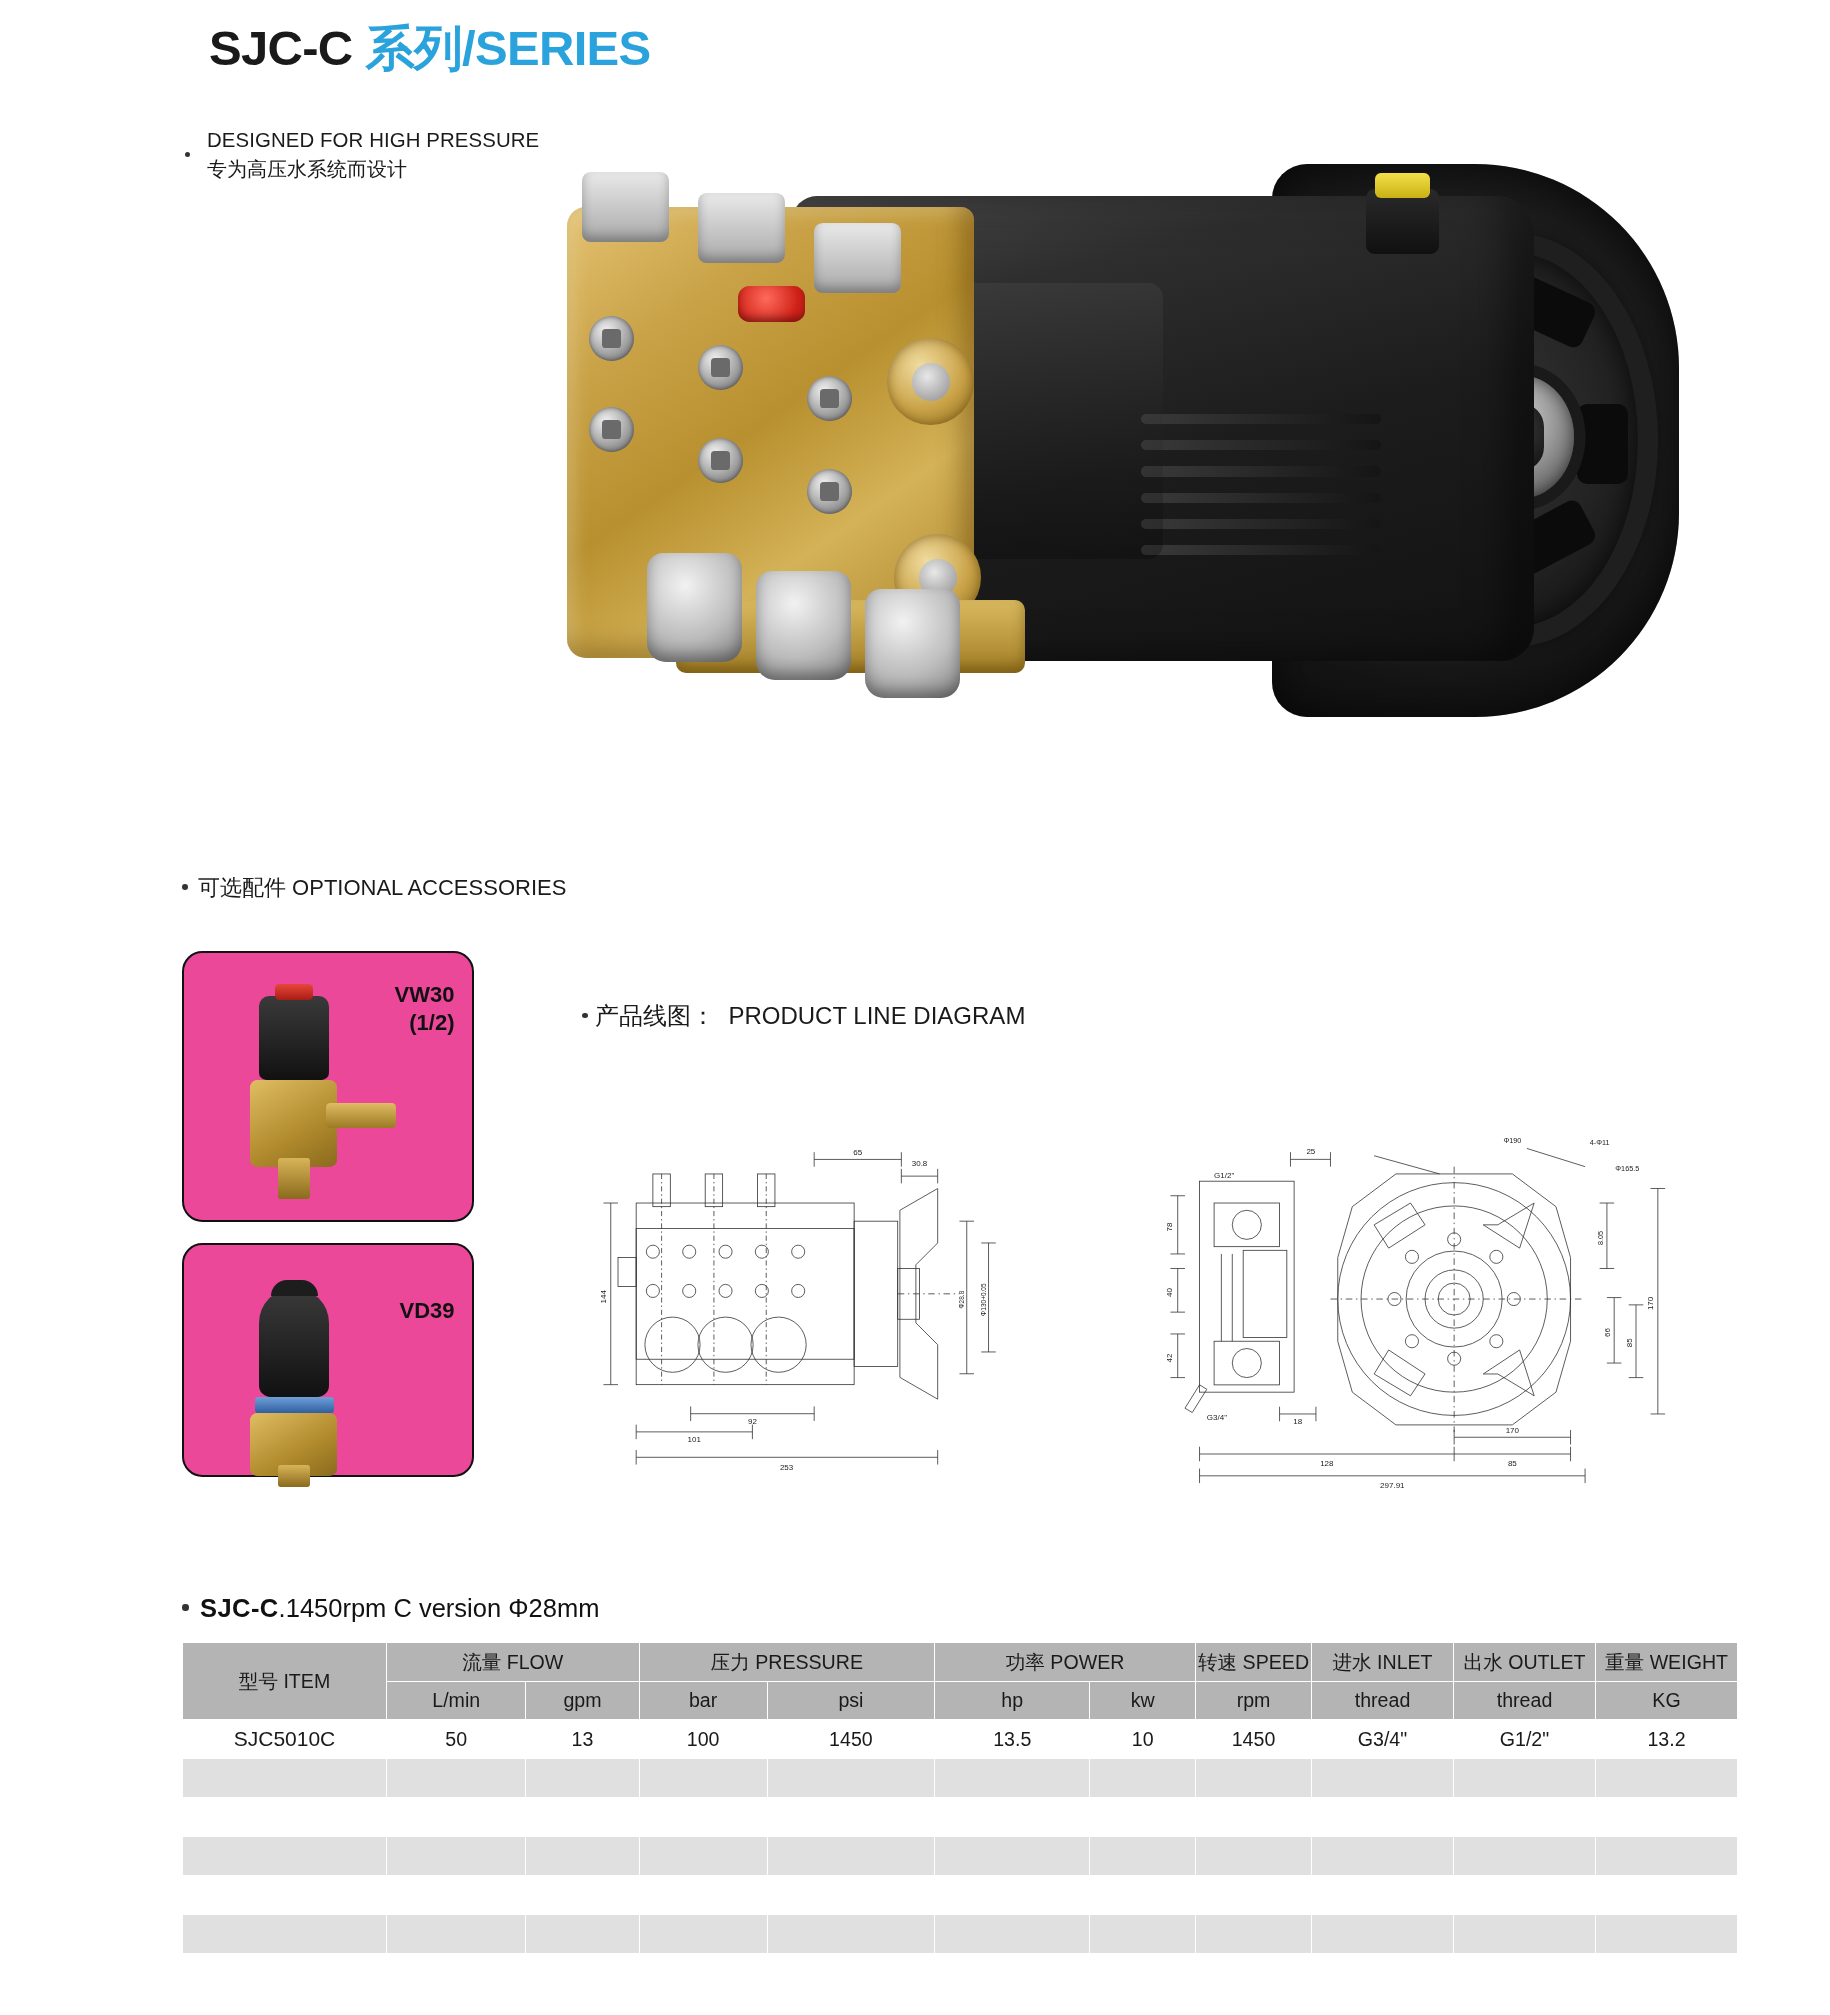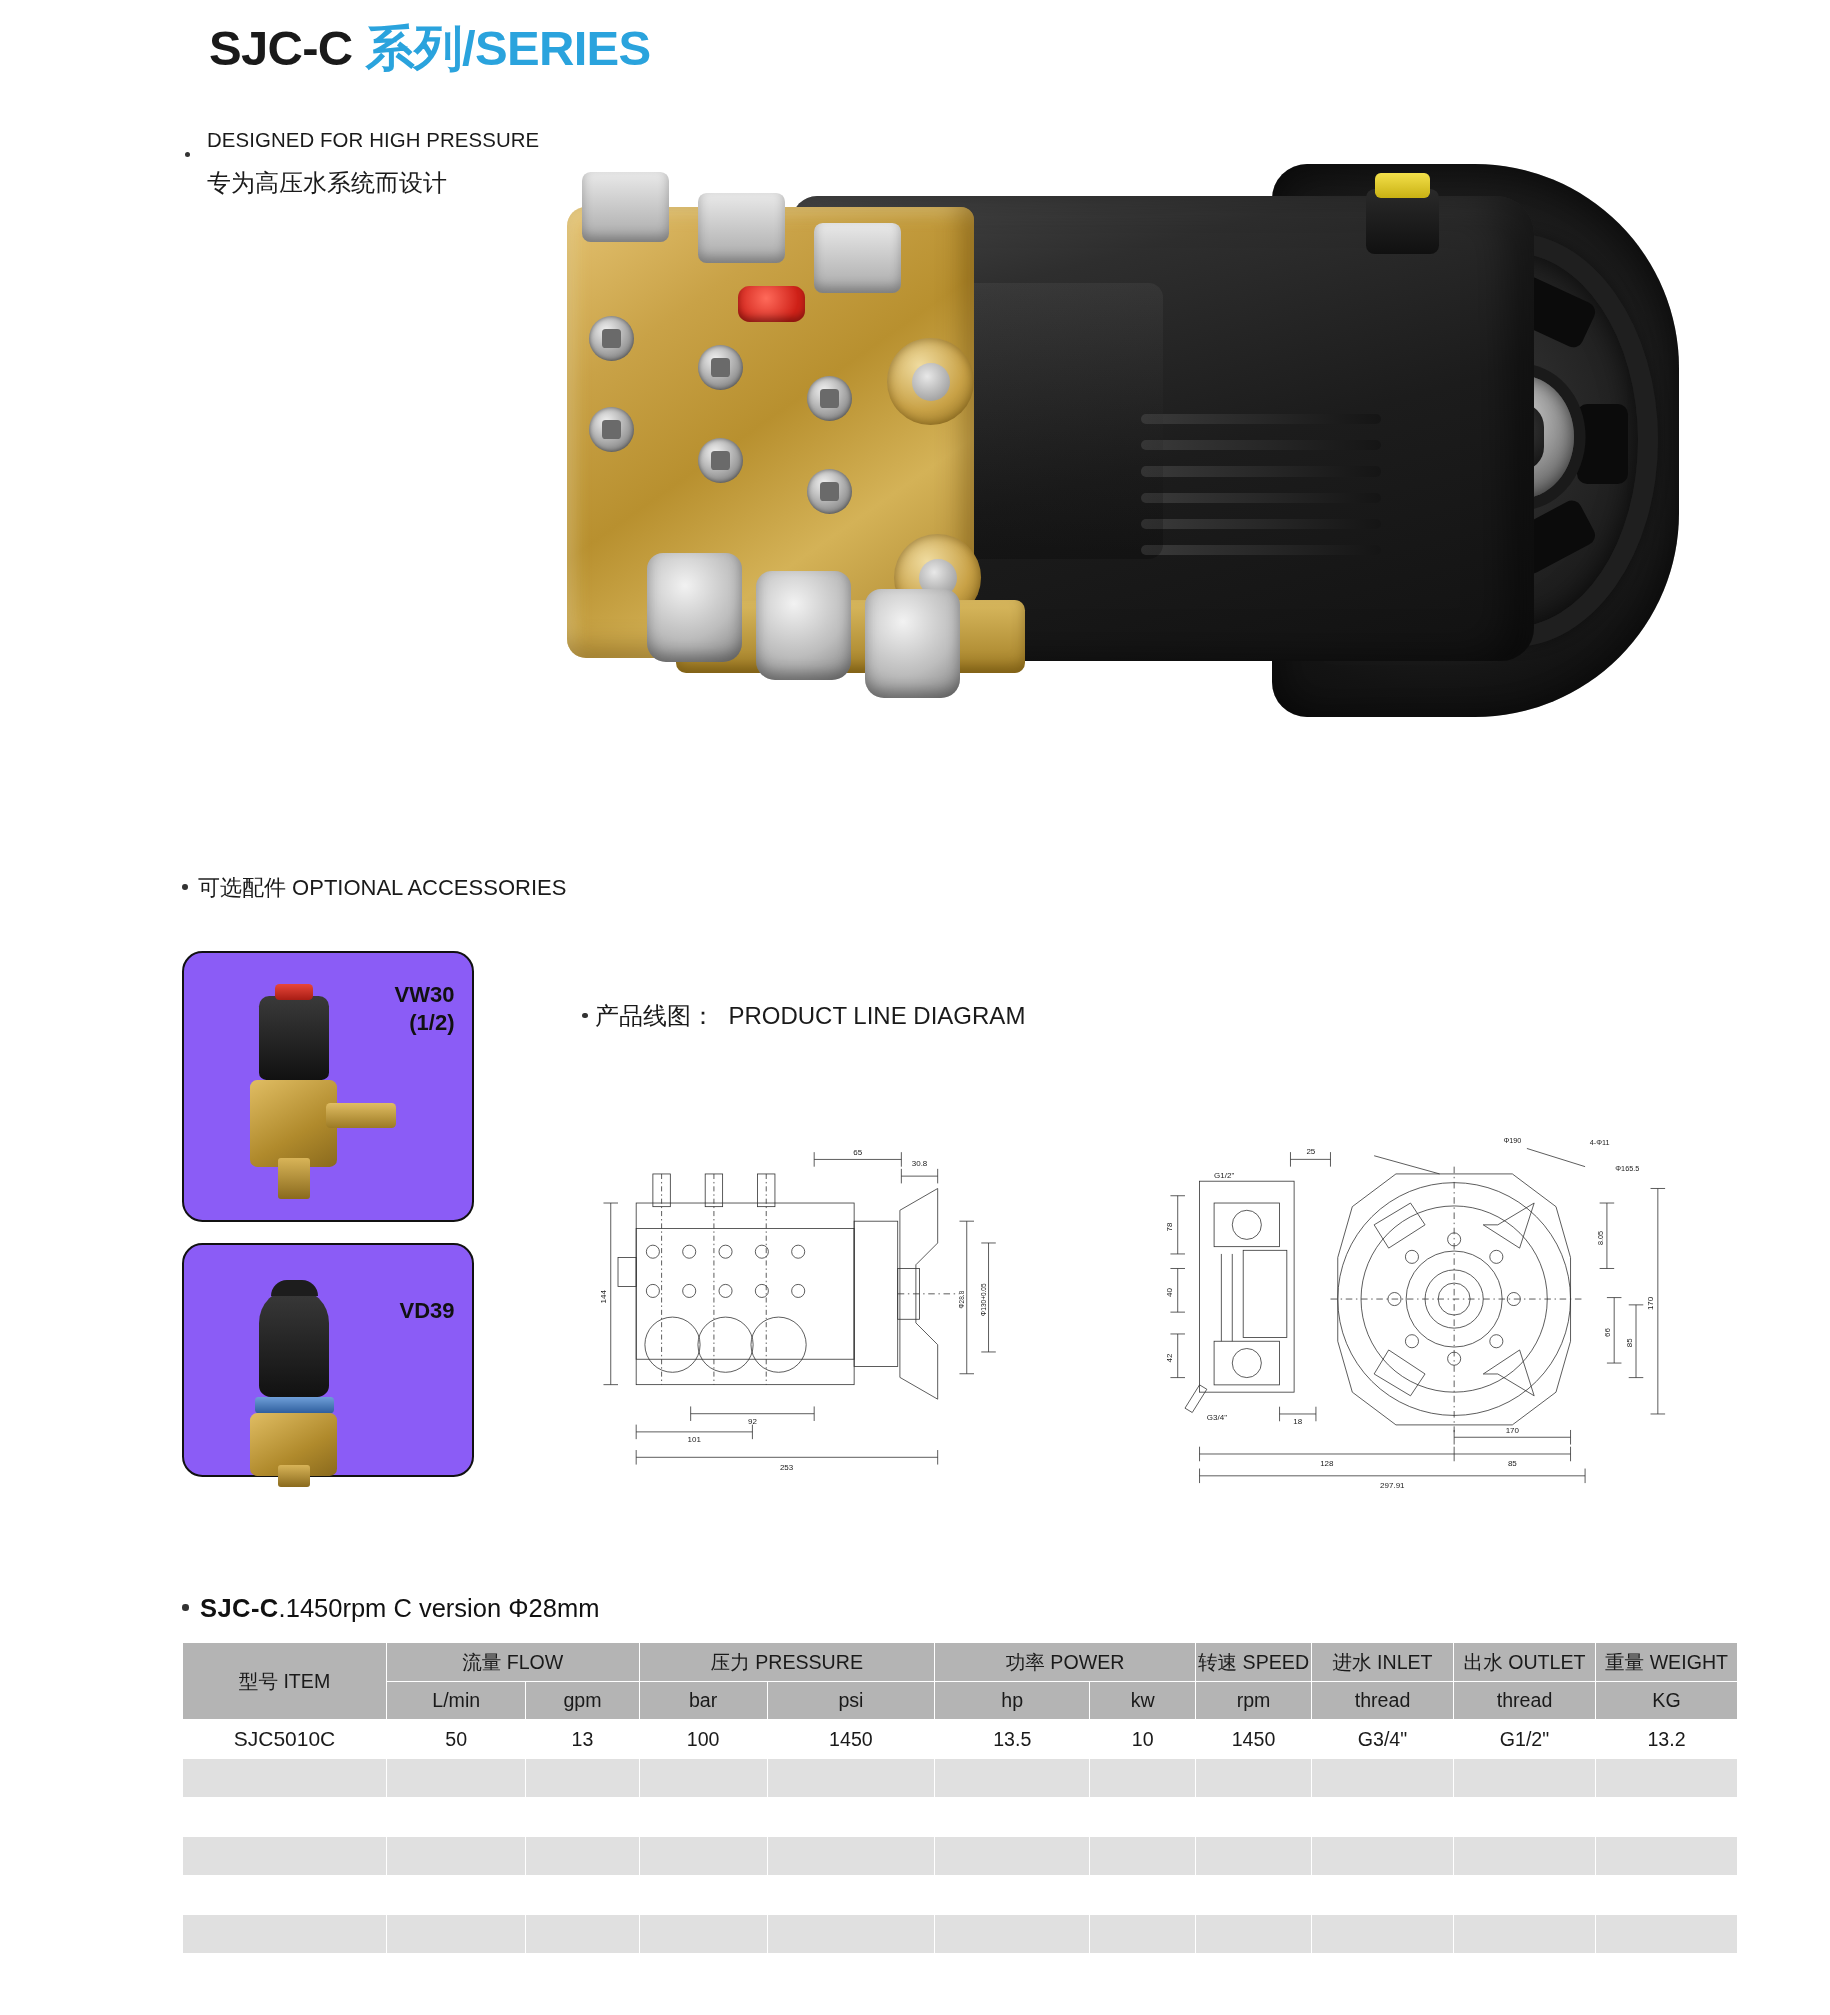--- a/index.html
+++ b/index.html
@@ -48,24 +48,24 @@
     background: #333;
     border-radius: 50%;
   }
   .feature .en {
     font-size: 20.4px;
     color: #1a1a1a;
     letter-spacing: 0.1px;
     line-height: 1.35;
   }
   .feature .cn {
-    font-size: 24px;
+    font-size: 20px;
     color: #1a1a1a;
     line-height: 1.35;
-    margin-top: 12px;
+    margin-top: 1px;
   }
 
   
   .photo {
     position: absolute;
     left: 465px;
     top: 120px;
     width: 1207px;
     height: 727px;
   }
@@ -197,21 +197,21 @@
   .accessories-head .dot {
     display:inline-block; width:5.8px; height:5.8px; background:#333;
     border-radius:50%; vertical-align: middle; margin-right: 10.2px; margin-bottom:4.4px;
   }
 
   
   .acc-card {
     position:absolute;
     border: 2.9px solid #111;
     border-radius: 20.4px;
-    background: #8b5cf6;
+    background: #ec4899;
   }
   #acc-vw30 { left: 182px; top: 951px; width: 292px; height: 271px; }
   #acc-vd39 { left: 182px; top: 1243px; width: 292px; height: 234px; }
   .acc-label {
     position:absolute; right: 17.5px; top: 28px;
     text-align: right;
     font-size: 22px; font-weight: bold; color:#111; line-height:1.25;
   }
   #acc-vd39 .acc-label { top: 52px; }
   .acc-art { position:absolute; left: 33px; top: 25px; width: 153px; height: 218px; }

